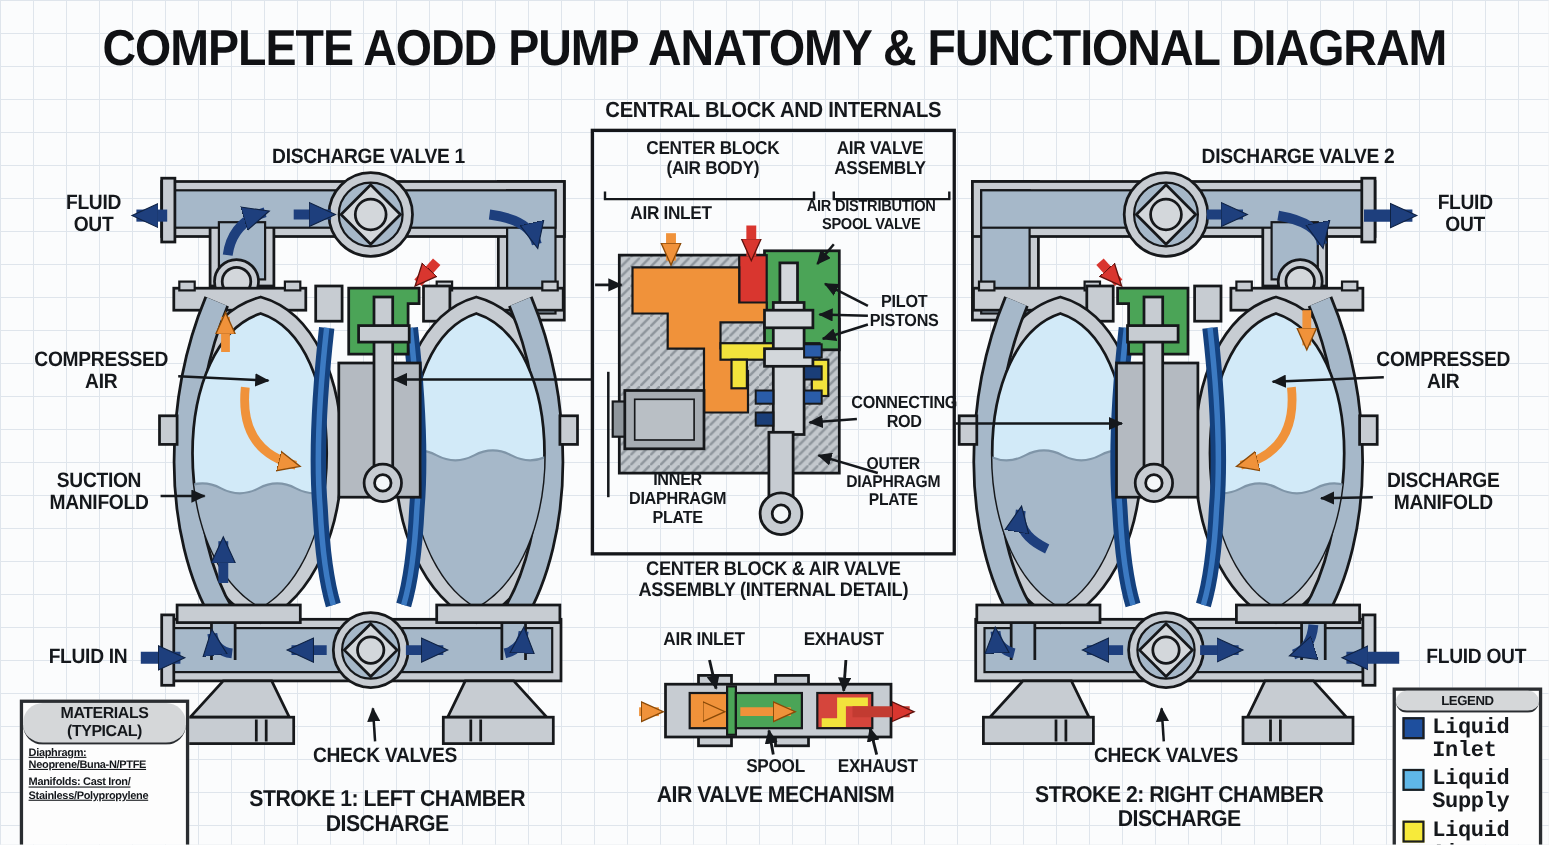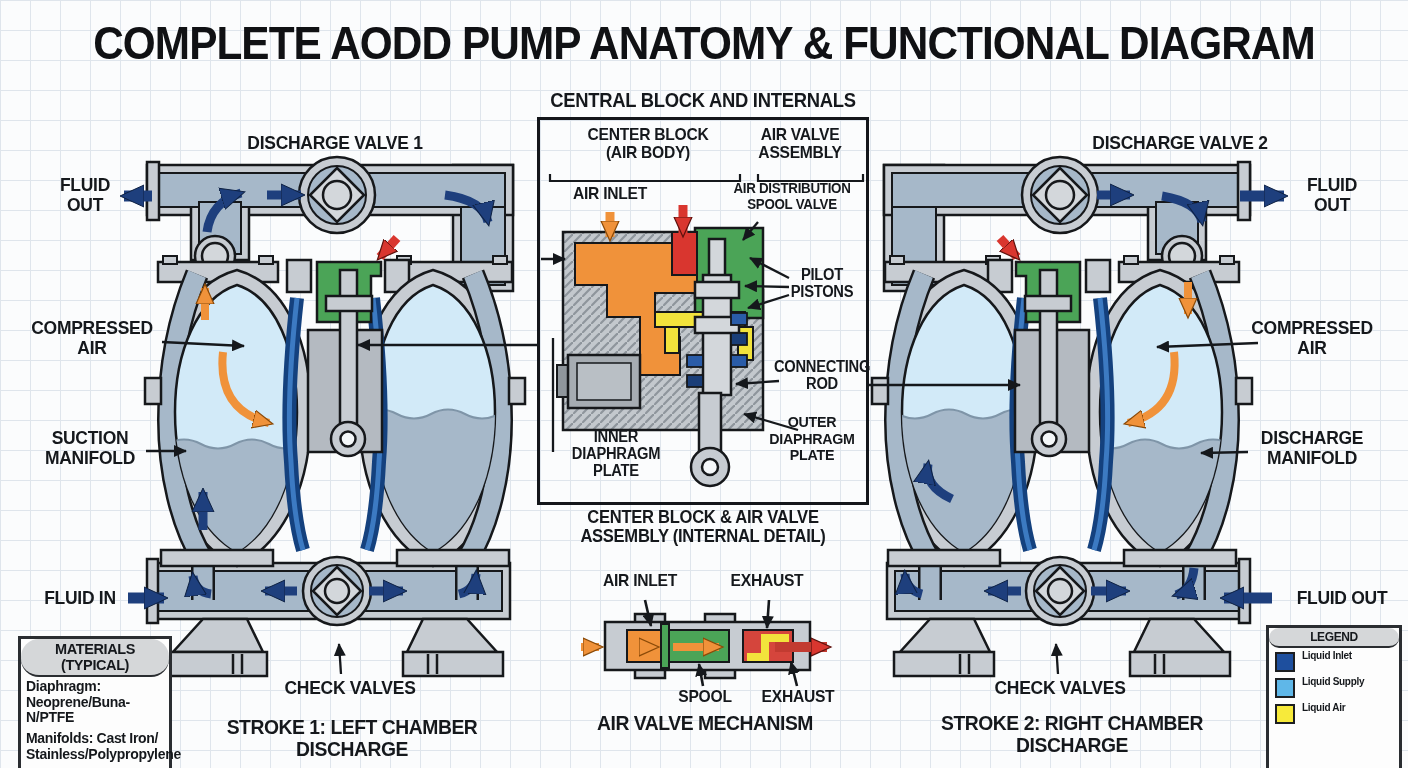--- a/index.html
+++ b/index.html
@@ -25,24 +25,24 @@
   .panel-box{position:absolute;border:3px solid #14161a;}
   .infobox{
     position:absolute;background:#fdfdfd;border:3px solid #2a2d31;
     font-weight:700;
   }
   .infobox .hd{
     background:#d5d7d9;border-bottom:2px solid #2a2d31;text-align:center;
     padding:2px 2px;letter-spacing:-0.4px;border-radius:18px;
   }
   .mat-item{padding:2px 5px 3px 5px;white-space:pre-line;line-height:1.12;
-    font-size:14px;letter-spacing:-0.3px;}
+    font-size:10px;letter-spacing:-0.3px;text-decoration:underline;}
   .lg-row{display:flex;align-items:flex-start;gap:7px;padding:2.5px 6px;}
   .sw{width:16px;height:16px;border:2px solid #1c1e21;flex:0 0 auto;margin-top:1px;}
-  .lg-tx{font-size:10px;line-height:1.05;letter-spacing:-0.3px;}
+  .lg-tx{font-size:20px;line-height:1.05;letter-spacing:-0.3px;font-family:Liberation Mono, monospace;}
   svg{position:absolute;overflow:visible;}
   .overlay{pointer-events:none;}
 </style>
 </head>
 <body>
 
 <div class="canvas">
 
   <svg width="0" height="0" style="position:absolute">
     <defs>

